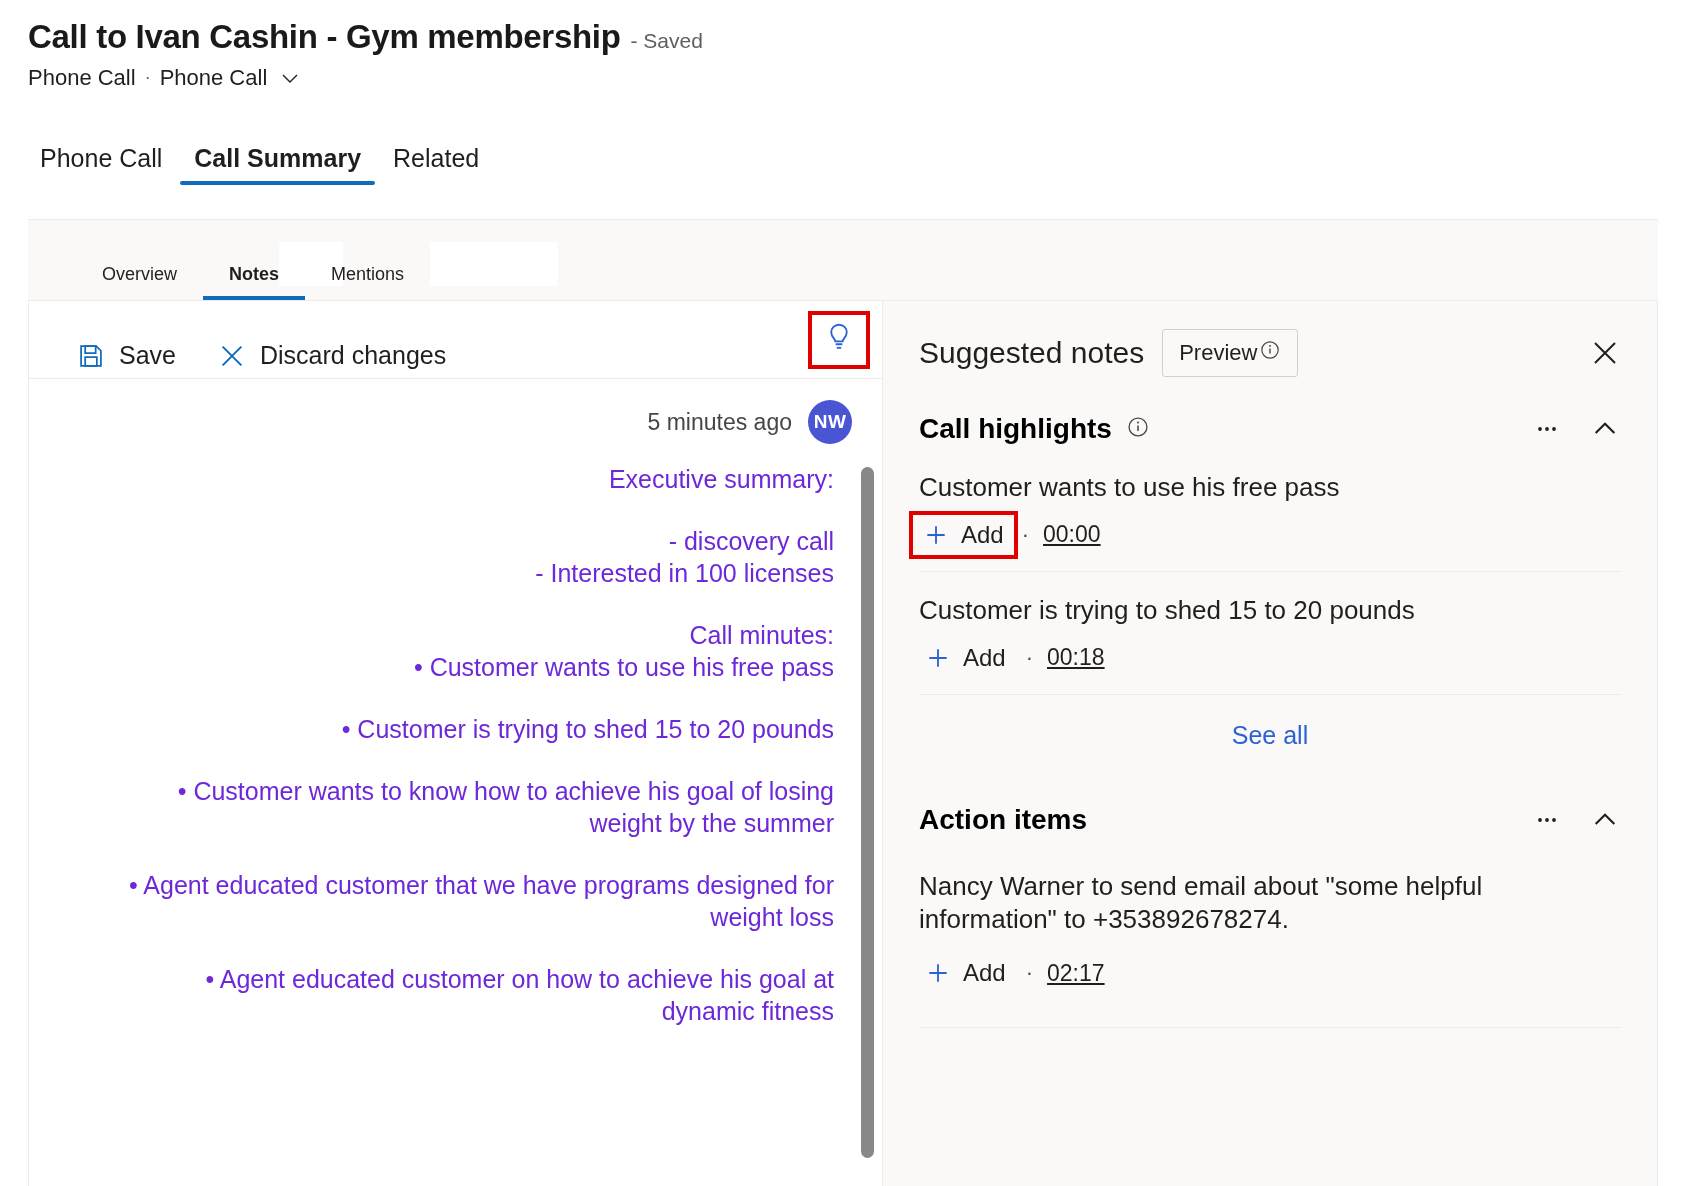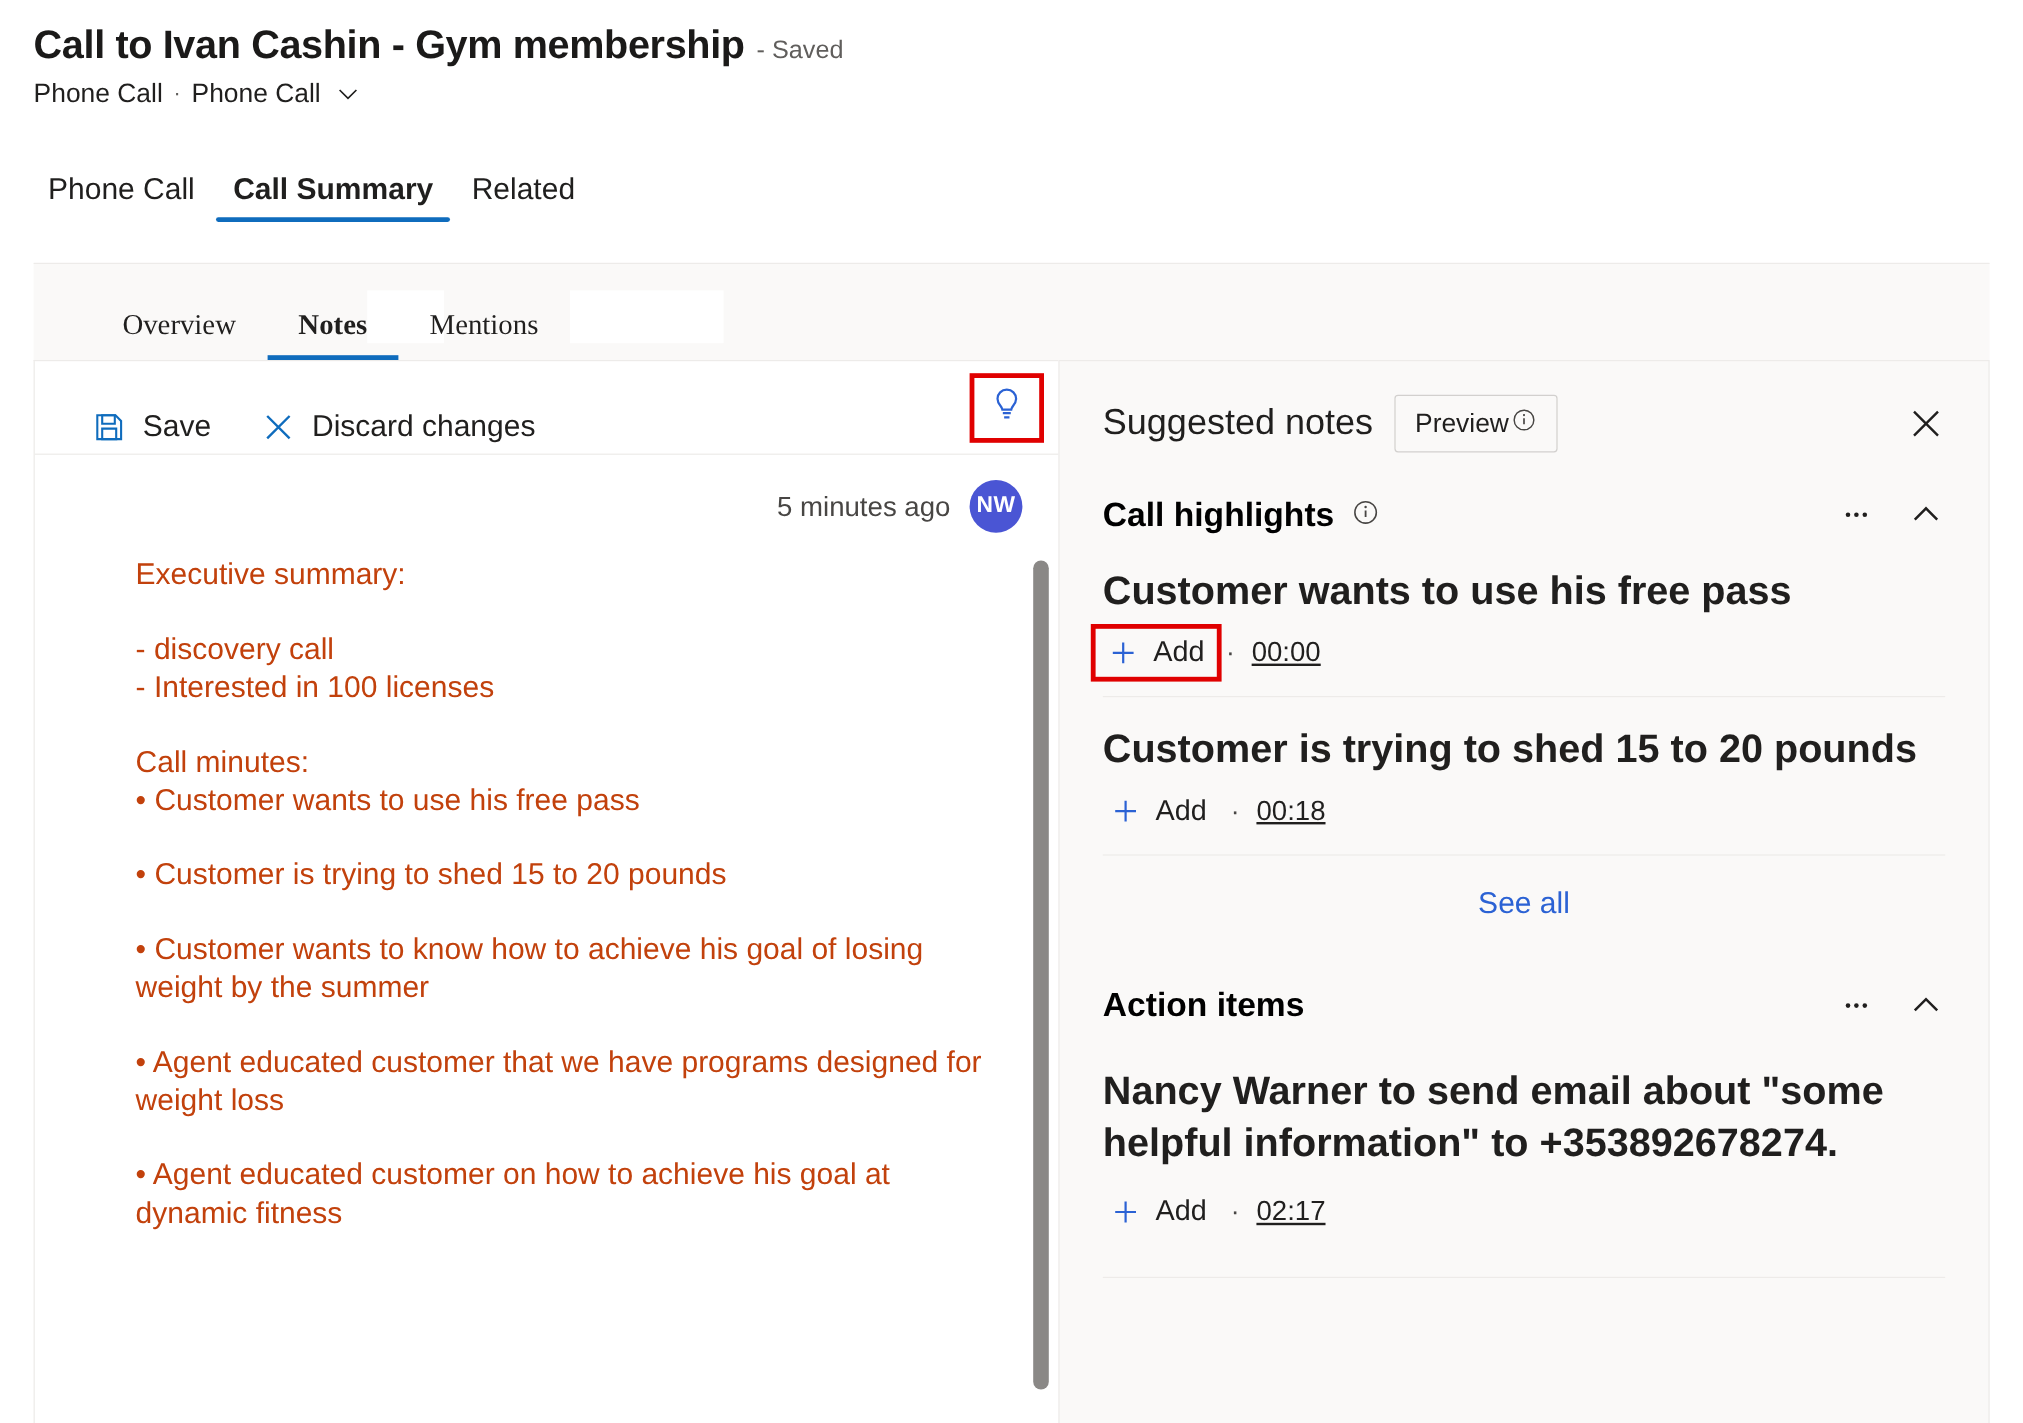--- a/index.html
+++ b/index.html
@@ -49,22 +49,22 @@
     background: #faf9f8;
     border-top: 1px solid #edebe9;
   }
 
   
   .tabs-sub {
     display: flex; align-items: flex-end; height: 80px;
     padding-left: 48px; position: relative;
   }
   .tab-s {
-    position: relative; font-size: 24px; color: #201f1e;
-    padding: 0 26px 17px 26px; cursor: pointer; line-height: 1; font-family: Liberation Serif, serif;
+    position: relative; font-size: 18px; color: #201f1e;
+    padding: 0 26px 17px 26px; cursor: pointer; line-height: 1;
   }
   .tab-s.active { font-weight: bold; }
   .tab-s.active::after {
     content: ""; position: absolute; left: 0; right: 0; bottom: 0;
     height: 4px; background: #0f6cbd;
   }
   .mention-wrap { position: relative; display: flex; align-items: flex-end; }
   .mask-a {
     position: absolute; left: -26px; bottom: 14px;
     width: 64px; height: 44px; background: #ffffff;
@@ -109,21 +109,21 @@
   .avatar {
     width: 44px; height: 44px; border-radius: 50%;
     background: #4a55d4; color: #ffffff; font-size: 19px;
     font-weight: bold; display: flex; align-items: center;
     justify-content: center; letter-spacing: 0.5px;
   }
 
   .notes-body-wrap { display: flex; flex: 1; min-height: 0; }
   .notes-body {
     flex: 1; padding: 10px 18px 0 84px; font-size: 25px;
-    line-height: 1.28; color: #c2410c; overflow: hidden;
+    line-height: 1.28; color: #6d28d9; overflow: hidden; text-align: right;
   }
   .notes-body p { margin: 0 0 30px 0; }
   .notes-body p.tight { margin-bottom: 0; }
   .notes-body p.group { margin-bottom: 30px; }
   .scrollbar-track {
     width: 30px; padding: 14px 0 28px 0;
     display: flex; justify-content: center; background: #ffffff;
   }
   .scrollbar-thumb {
     width: 13px; background: #8a8886; border-radius: 7px; height: 100%;
@@ -156,21 +156,21 @@
   .sugg-scroll { flex: 1; overflow: hidden; padding: 0 0 0 0; }
 
   .section-head {
     display: flex; align-items: center; gap: 14px;
     padding: 14px 30px 14px 36px;
   }
   .section-title { font-size: 28px; font-weight: bold; color: #000000; }
 
   .sugg-item { padding: 6px 36px 18px 36px; }
   .sugg-item .txt {
-    font-size: 33px; color: #201f1e; line-height: 1.3; margin-bottom: 12px; font-weight: bold;
+    font-size: 26px; color: #201f1e; line-height: 1.3; margin-bottom: 12px;
   }
   .add-row { display: flex; align-items: center; gap: 14px; }
   .add-btn {
     display: inline-flex; align-items: center; gap: 12px;
     font-size: 24px; color: #201f1e; cursor: pointer; padding: 4px 6px;
   }
   .add-btn .plus { color: #2b62d4; display: inline-flex; }
   .add-btn.boxed {
     border: 4px solid #e00000; padding: 6px 10px; margin: -6px -10px;
   }

